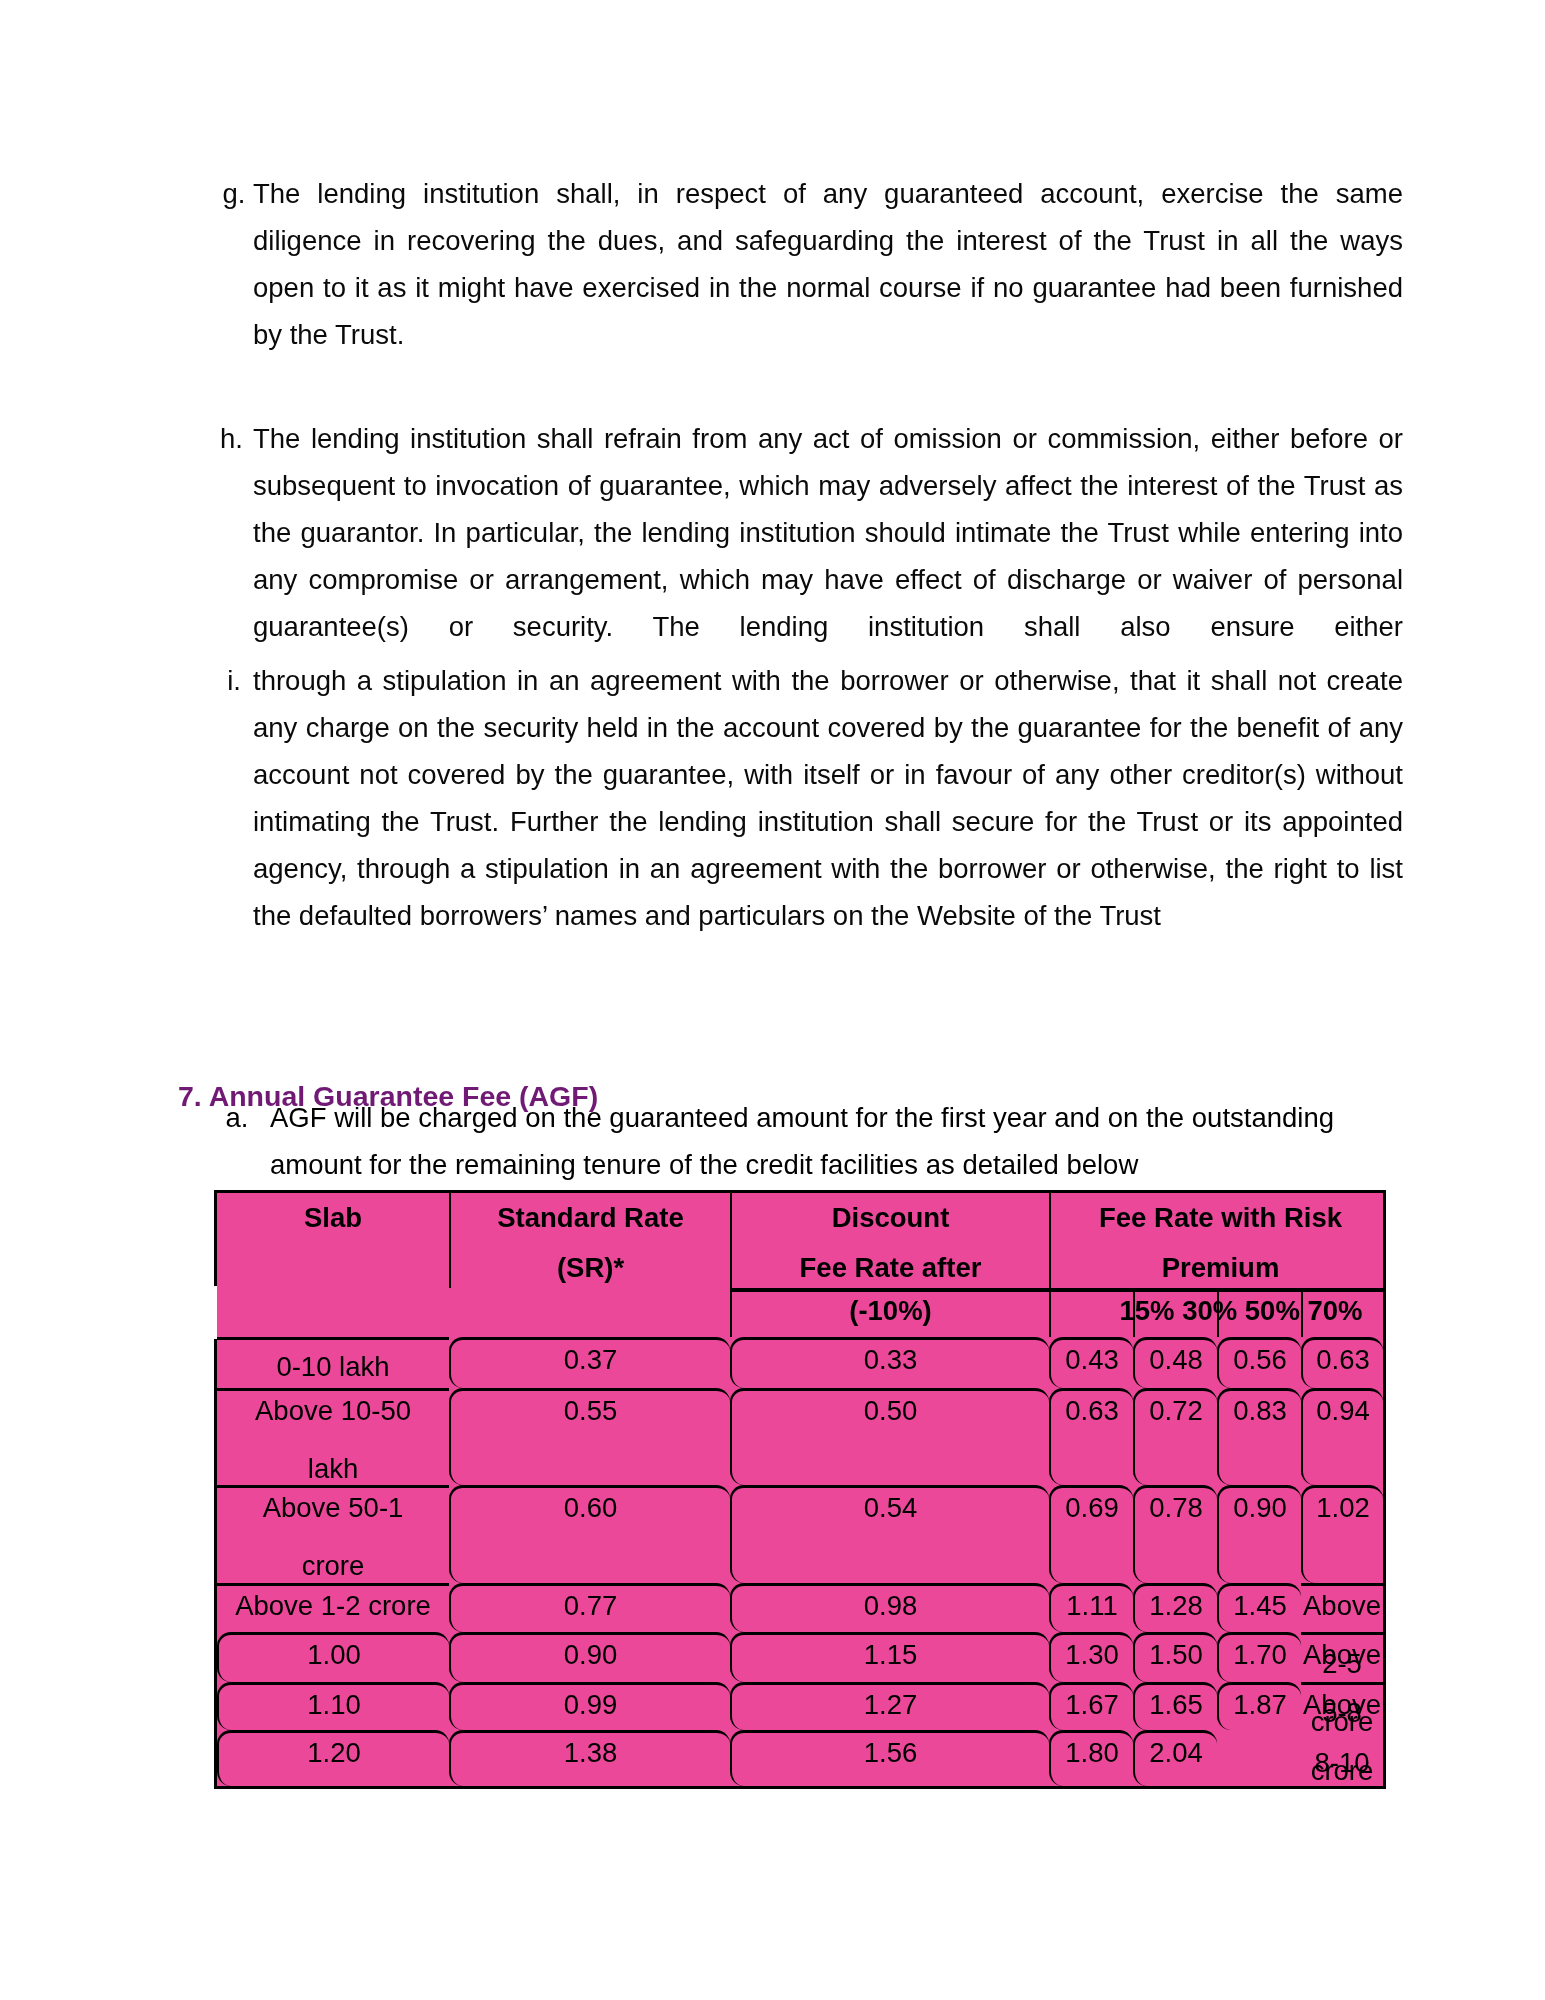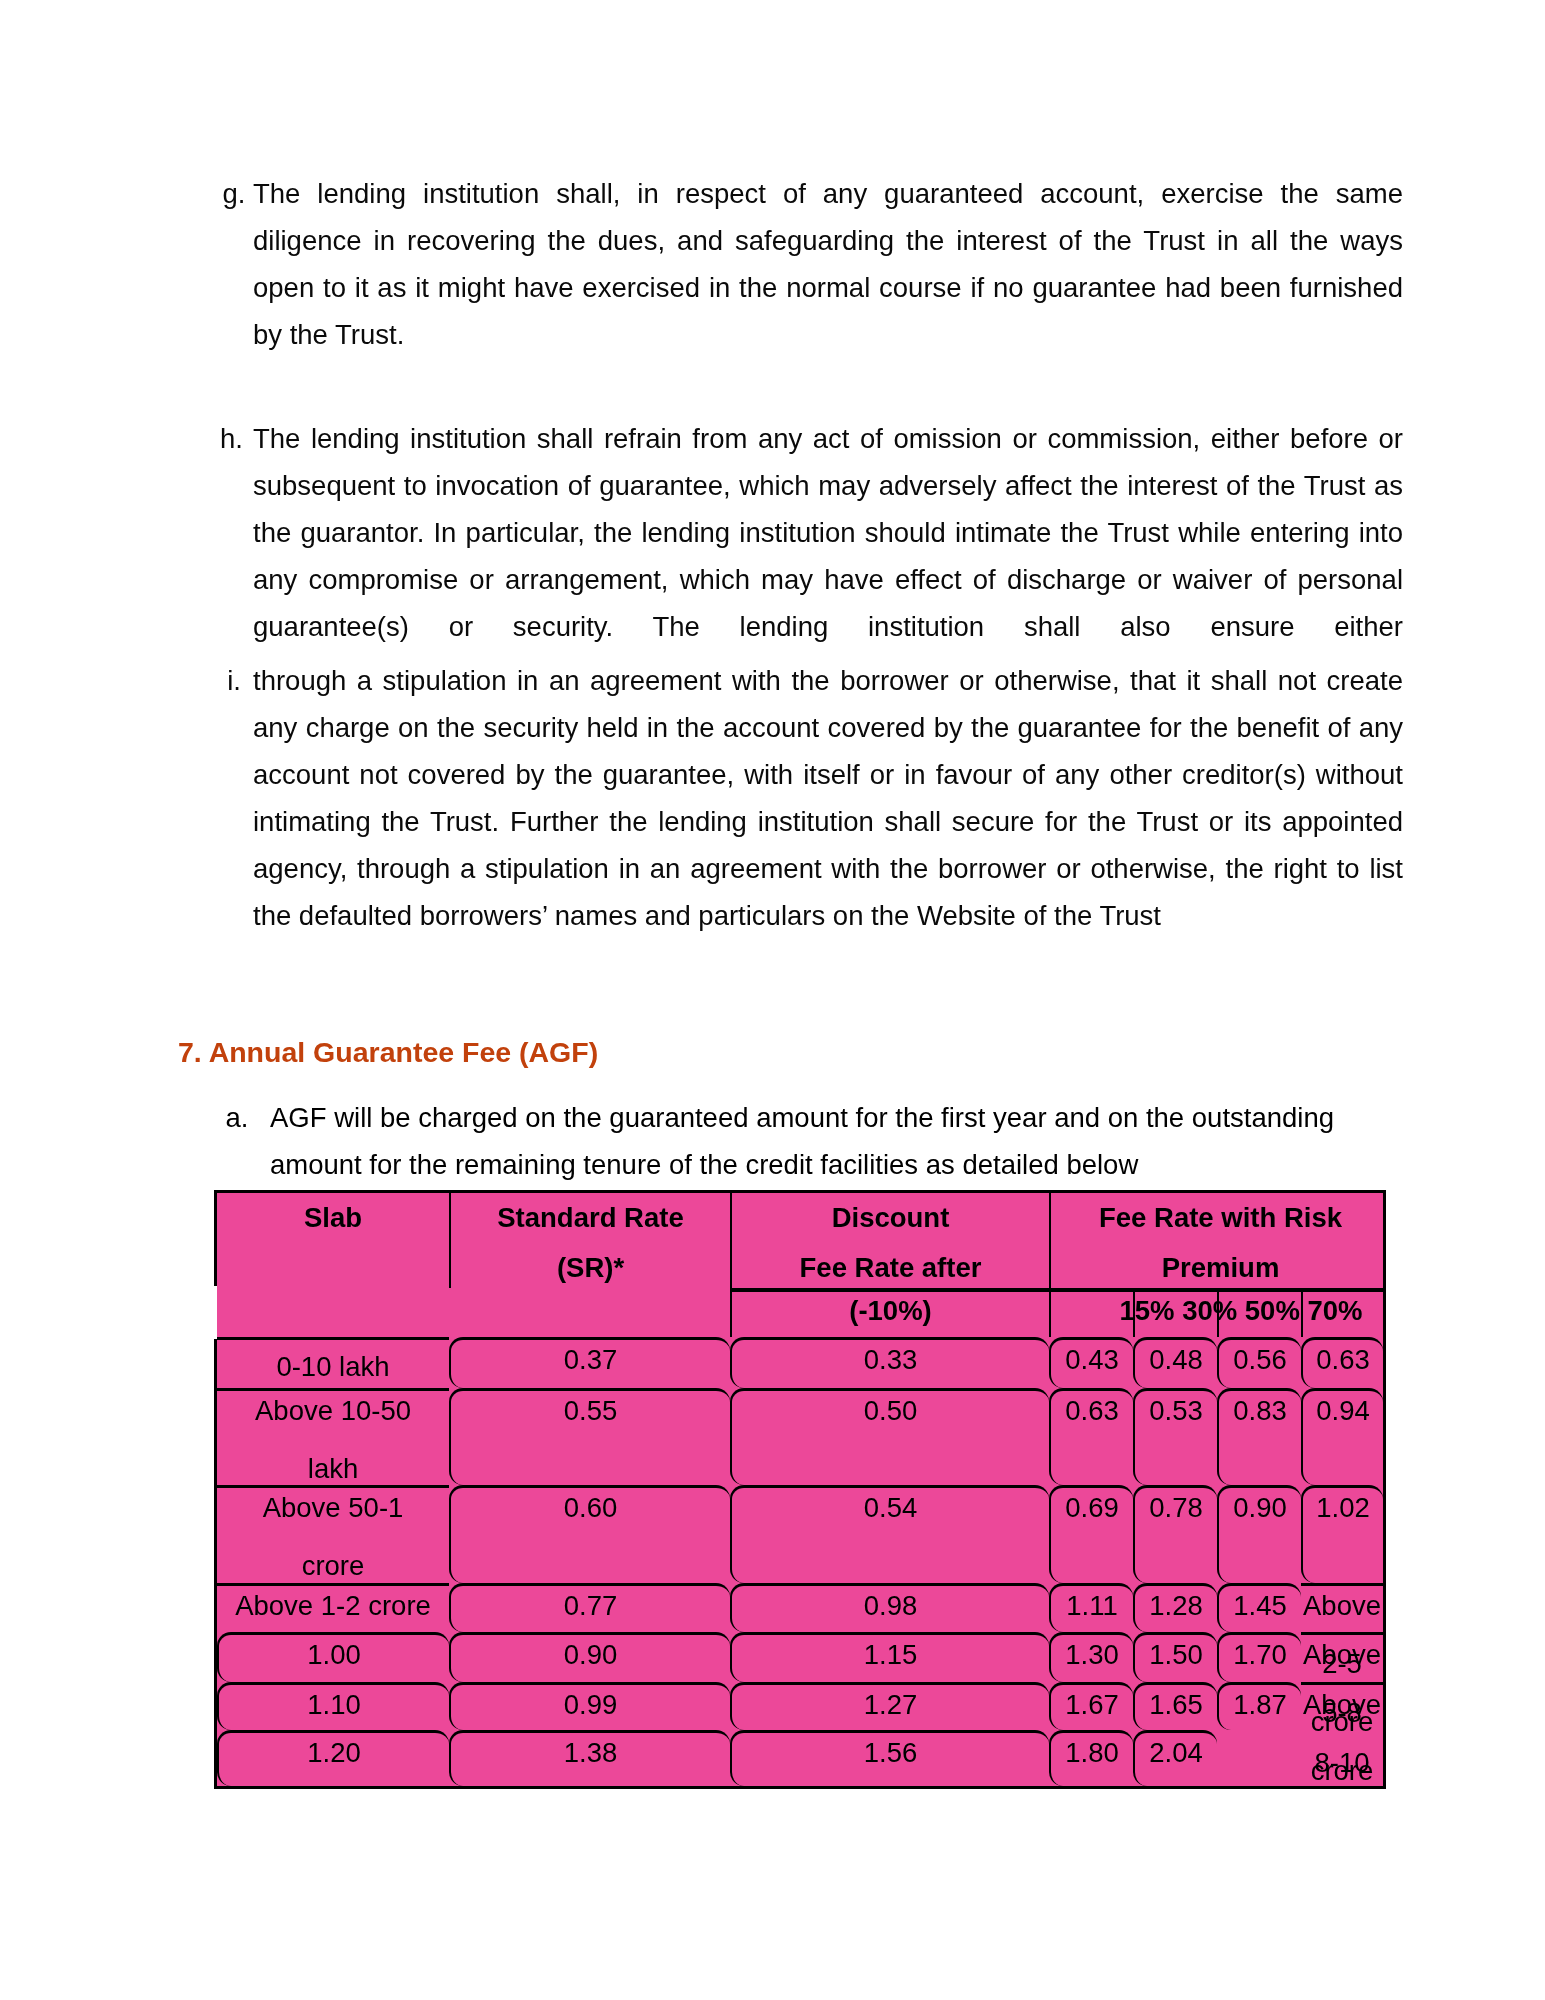--- a/index.html
+++ b/index.html
@@ -25,24 +25,24 @@
   .para .plabel{
     position:absolute;
     left:-33px;
     width:28px;
     text-align:center;
   }
   .justify-last{text-align-last:justify;}
   .heading{
     position:absolute;
     left:178px;
-    top:1036px;
+    top:1080px;
     font-size:28.5px;
     font-weight:bold;
-    color:#c2410c;
+    color:#701a75;
   }
   .item-a{
     position:absolute;
     left:270px;
     top:1094px;
     width:1120px;
     font-size:27.5px;
     line-height:47px;
     text-align:left;
   }
@@ -167,21 +167,21 @@
     <div class="tcell num bl bt3">0.48</div>
     <div class="tcell num bl bt3">0.56</div>
     <div class="tcell num bl bt3">0.63</div>
 
     <div class="tcell slab up bt3">
       <span class="lines"><span class="l1">Above 10-50</span><span class="l2">lakh</span></span>
     </div>
     <div class="tcell num bl bt3">0.55</div>
     <div class="tcell num bl bt3">0.50</div>
     <div class="tcell num bl bt3">0.63</div>
-    <div class="tcell num bl bt3">0.53</div>
+    <div class="tcell num bl bt3">0.72</div>
     <div class="tcell num bl bt3">0.83</div>
     <div class="tcell num bl bt3">0.94</div>
 
     <div class="tcell slab up bt3">
       <span class="lines"><span class="l1">Above 50-1</span><span class="l2">crore</span></span>
     </div>
     <div class="tcell num bl bt3">0.60</div>
     <div class="tcell num bl bt3">0.54</div>
     <div class="tcell num bl bt3">0.69</div>
     <div class="tcell num bl bt3">0.78</div>

